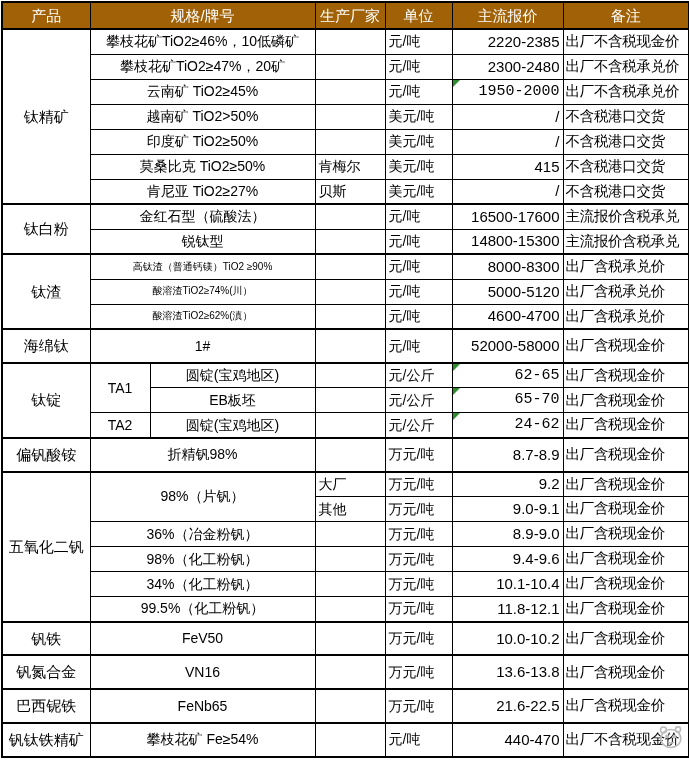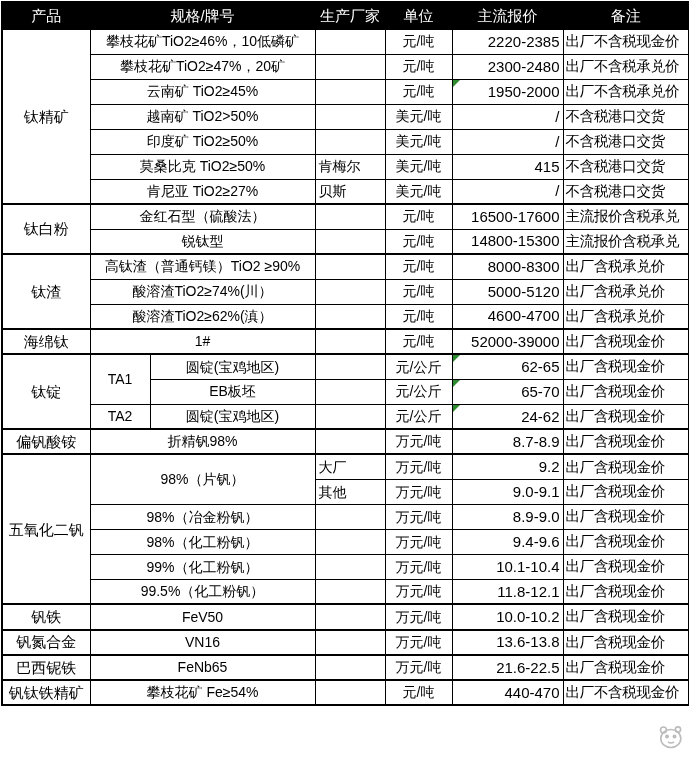--- a/index.html
+++ b/index.html
@@ -12,33 +12,33 @@
     width:687px; margin:1px 0 0 1px;
     border:2px solid #000;
   }
   th, td {
     border:1px solid #000;
     height:25px; line-height:1.05;
     padding:0 3px; overflow:hidden; white-space:nowrap;
     font-size:14px; vertical-align:middle; box-sizing:border-box;
   }
   thead th {
-    background:#000000; color:#ffffff; font-weight:normal;
+    background:#a16207; color:#ffffff; font-weight:normal;
     font-size:15px; height:27px; text-align:center;
     border-bottom:2px solid #000;
   }
   tr.grp td { border-top:2px solid #000; }
-  td.prod  { text-align:center; font-size:15px; padding:0 1px; }
+  td.prod  { text-align:center; font-size:15px; padding:8px 1px; }
   td.spec  { text-align:center; }
-  td.spec.sm { font-size:14px; }
+  td.spec.sm { font-size:10px; }
   td.mfr   { text-align:left; }
-  td.unit  { text-align:center; }
+  td.unit  { }
   td.price { text-align:right; font-size:15px; }
   td.note  { text-align:left; font-size:14.5px; padding:4px 2px; letter-spacing:-0.3px; }
-  td.tri   { position:relative; }
+  td.tri   { position:relative;font-family:Liberation Mono, monospace; }
   td.tri::before {
     content:""; position:absolute; top:0; left:0; width:0; height:0;
     border-top:7px solid #2E8B2E; border-right:7px solid transparent;
   }
   .watermark {
     position:absolute; right:5px; top:724px;
     display:flex; align-items:center; gap:5px;
     color:#bcbcbc; font-size:21px; font-weight:bold; letter-spacing:1px;
     text-shadow:1px 1px 0 #f0f0f0, -1px -1px 0 #d8d8d8;
     user-select:none;
@@ -154,21 +154,21 @@
         <td class="mfr"></td>
         <td class="unit">元/吨</td>
         <td class="price">4600-4700</td>
         <td class="note">出厂含税承兑价</td>
       </tr>
       <tr class="grp">
         <td class="prod">海绵钛</td>
         <td class="spec" colspan="2">1#</td>
         <td class="mfr"></td>
         <td class="unit">元/吨</td>
-        <td class="price">52000-39000</td>
+        <td class="price">52000-58000</td>
         <td class="note">出厂含税现金价</td>
       </tr>
       <tr class="grp">
         <td class="prod" rowspan="3">钛锭</td>
         <td class="spec" rowspan="2">TA1</td>
         <td class="spec">圆锭(宝鸡地区)</td>
         <td class="mfr"></td>
         <td class="unit">元/公斤</td>
         <td class="price tri">62-65</td>
         <td class="note">出厂含税现金价</td>
@@ -204,35 +204,35 @@
         <td class="price">9.2</td>
         <td class="note">出厂含税现金价</td>
       </tr>
       <tr>
         <td class="mfr">其他</td>
         <td class="unit">万元/吨</td>
         <td class="price">9.0-9.1</td>
         <td class="note">出厂含税现金价</td>
       </tr>
       <tr>
-        <td class="spec" colspan="2">98%（冶金粉钒）</td>
+        <td class="spec" colspan="2">36%（冶金粉钒）</td>
         <td class="mfr"></td>
         <td class="unit">万元/吨</td>
         <td class="price">8.9-9.0</td>
         <td class="note">出厂含税现金价</td>
       </tr>
       <tr>
         <td class="spec" colspan="2">98%（化工粉钒）</td>
         <td class="mfr"></td>
         <td class="unit">万元/吨</td>
         <td class="price">9.4-9.6</td>
         <td class="note">出厂含税现金价</td>
       </tr>
       <tr>
-        <td class="spec" colspan="2">99%（化工粉钒）</td>
+        <td class="spec" colspan="2">34%（化工粉钒）</td>
         <td class="mfr"></td>
         <td class="unit">万元/吨</td>
         <td class="price">10.1-10.4</td>
         <td class="note">出厂含税现金价</td>
       </tr>
       <tr>
         <td class="spec" colspan="2">99.5%（化工粉钒）</td>
         <td class="mfr"></td>
         <td class="unit">万元/吨</td>
         <td class="price">11.8-12.1</td>

